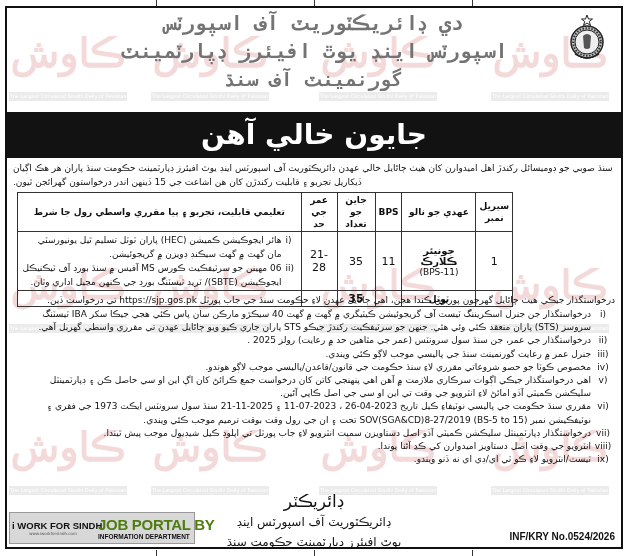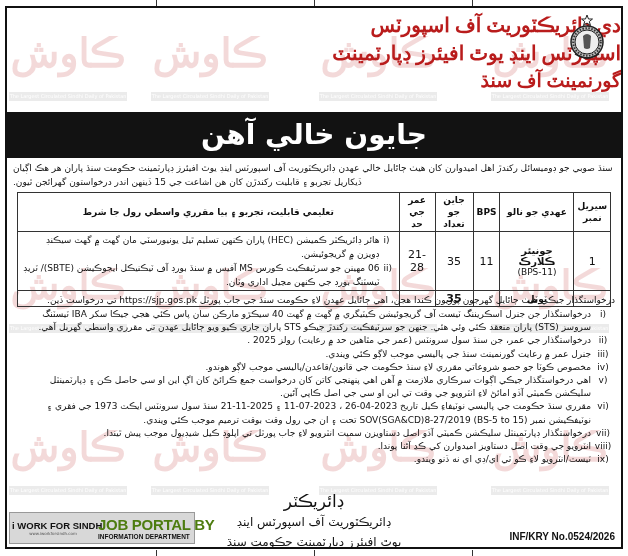--- a/index.html
+++ b/index.html
@@ -26,41 +26,41 @@
   }
   .wm-strip {
     width: 118px; height: 9px; background: #8a8a8a; color: #fff;
     font-size: 5px; line-height: 9px; text-align: center; white-space: nowrap; overflow: hidden;
   }
 
   .content { position: absolute; inset: 0; z-index: 1; }
 
   .header { position: absolute; top: 3px; left: 0; width: 100%; height: 100px; text-align: center; }
   .hline {
-    display: block; font-family: Liberation Serif, serif; font-weight: bold;
-    font-size: 20px; line-height: 28px; color: #b91c1c; direction: rtl; text-align: right;
+    display: block; font-family: Liberation Mono, monospace; font-weight: bold;
+    font-size: 20px; line-height: 28px; color: #737373; direction: rtl;
   }
   .hline.sm { font-size: 19px; }
   .logo {
     position: absolute; right: 14px; top: 3px; width: 40px; height: 46px;
   }
 
   .banner {
     position: absolute; top: 104px; left: 0; width: 100%; height: 46px;
     background: #121212; color: #fff; text-align: center;
     font-weight: bold; font-size: 28px; line-height: 46px; direction: rtl;
   }
 
   .intro {
     position: absolute; top: 153px; left: 6px; right: 6px;
     font-size: 9px; line-height: 14px; direction: rtl; text-align: left;
   }
 
   table.jobs {
-    position: absolute; top: 184px; left: 10px; width: 594px;
+    position: absolute; top: 184px; left: 10px; width: 496px;
     border-collapse: collapse; direction: rtl; font-size: 9px;
   }
   table.jobs th, table.jobs td {
     border: 1px solid #333; padding: 1px 3px; vertical-align: middle; text-align: center;
   }
   table.jobs th { font-weight: bold; height: 34px; line-height: 12px; }
   table.jobs td.cond { text-align: right; line-height: 14px; }
   .cond-item { display: flex; gap: 4px; }
   .cond-num { min-width: 12px; direction: ltr; text-align: left; }
   table.jobs td.big { font-size: 11px; }
@@ -206,21 +206,21 @@
           <td>
             <div style="font-size:10px;font-weight:bold">جونيئر ڪلارڪ</div>
             <div class="big">(BPS-11)</div>
           </td>
           <td class="big">11</td>
           <td class="big">35</td>
           <td class="big">21-28</td>
           <td class="cond">
             <div class="cond-item">
               <span class="cond-num">i)</span>
-              <span>هائر ڊائريڪٽر ڪميشن (HEC) پاران ڪنهن تسليم ٿيل يونيورسٽي مان گهٽ ۾ گهٽ سيڪنڊ ڊويزن ۾ گريجوئيشن.</span>
+              <span>هائر ايجوڪيشن ڪميشن (HEC) پاران ٽوٽل تسليم ٿيل يونيورسٽي مان گهٽ ۾ گهٽ سيڪنڊ ڊويزن ۾ گريجوئيشن.</span>
             </div>
             <div class="cond-item">
               <span class="cond-num">ii)</span>
               <span>06 مهينن جو سرٽيفڪيٽ ڪورس MS آفيس ۾ سنڌ بورڊ آف ٽيڪنيڪل ايجوڪيشن (SBTE)/ ٽريڊ ٽيسٽنگ بورڊ جي ڪنهن مڃيل اداري وٽان.</span>
             </div>
           </td>
         </tr>
         <tr class="total">
           <td></td>
           <td>ٽوٽل</td>

